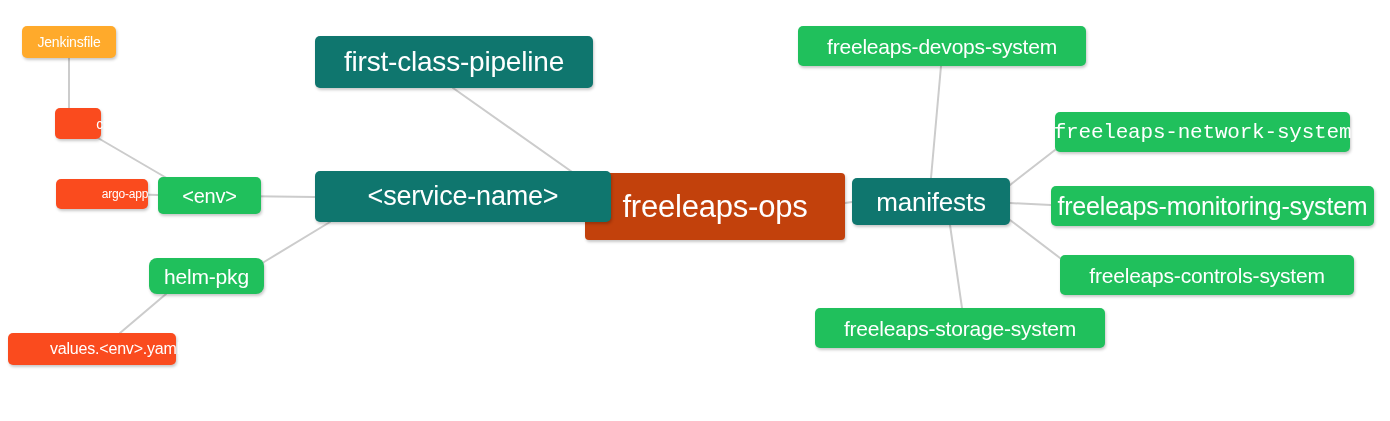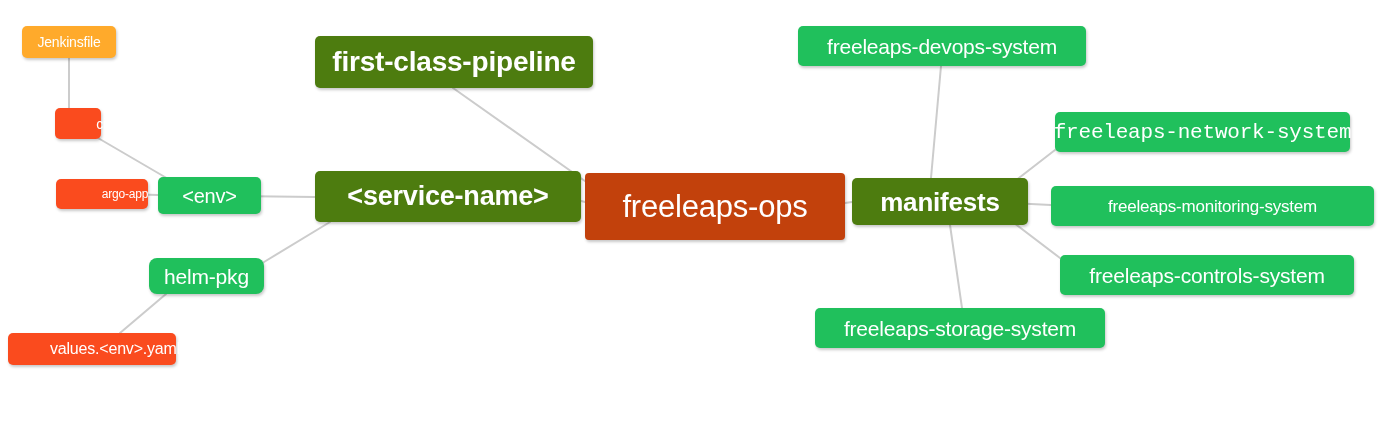--- a/index.html
+++ b/index.html
@@ -36,21 +36,21 @@
     color: #ffffff;
     white-space: nowrap;
     line-height: 1;
     box-shadow: 1px 2px 3px rgba(0,0,0,0.22);
     letter-spacing: -0.2px;
   }
   .node.root {
     background: #c2410c;
     border-radius: 4px;
   }
-  .node.blue   { background: #4d7c0f; font-weight: bold; }
+  .node.blue   { background: #0f766e; }
   .node.green  { background: #20c05c; }
   .node.red    { background: #fa4b1e; padding-left: 46px; }
   .node.orange { background: #ffaa2b; }
 </style>
 </head>
 <body>
 
 <div id="canvas">
   <svg id="edges" width="1390" height="421" viewBox="0 0 1390 421">
       <line x1="585" y1="202" x2="566" y2="197" stroke="#cccccc" stroke-width="2" stroke-linecap="round"></line>
@@ -63,28 +63,28 @@
       <line x1="69" y1="108" x2="69" y2="58" stroke="#cccccc" stroke-width="2" stroke-linecap="round"></line>
       <line x1="166" y1="294" x2="120" y2="333" stroke="#cccccc" stroke-width="2" stroke-linecap="round"></line>
       <line x1="931" y1="178" x2="941" y2="66" stroke="#cccccc" stroke-width="2" stroke-linecap="round"></line>
       <line x1="1010" y1="185" x2="1055" y2="150" stroke="#cccccc" stroke-width="2" stroke-linecap="round"></line>
       <line x1="1010" y1="203" x2="1051" y2="205" stroke="#cccccc" stroke-width="2" stroke-linecap="round"></line>
       <line x1="1010" y1="220" x2="1060" y2="258" stroke="#cccccc" stroke-width="2" stroke-linecap="round"></line>
       <line x1="950" y1="225" x2="962" y2="308" stroke="#cccccc" stroke-width="2" stroke-linecap="round"></line>
     </svg>
   <div id="node-layer">
       <div class="node root" style="left: 585px; top: 173px; width: 260px; height: 67px; font-size: 31px;">freeleaps-ops</div>
-      <div class="node blue" style="left: 315px; top: 171px; width: 266px; height: 51px; font-size: 27px;">&lt;service-name&gt;</div>
+      <div class="node blue" style="left: 315px; top: 171px; width: 296px; height: 51px; font-size: 27px;">&lt;service-name&gt;</div>
       <div class="node blue" style="left: 315px; top: 36px; width: 278px; height: 52px; font-size: 28px;">first-class-pipeline</div>
-      <div class="node blue" style="left: 852px; top: 178px; width: 176px; height: 47px; font-size: 26px;">manifests</div>
+      <div class="node blue" style="left: 852px; top: 178px; width: 158px; height: 47px; font-size: 26px;">manifests</div>
       <div class="node green" style="left: 158px; top: 177px; width: 103px; height: 37px; font-size: 20px;">&lt;env&gt;</div>
       <div class="node green" style="left: 149px; top: 258px; width: 115px; height: 36px; font-size: 21px; border-radius: 8px;">helm-pkg</div>
       <div class="node red" style="left: 55px; top: 108px; width: 31px; height: 31px; font-size: 14px;">ci</div>
       <div class="node red" style="left: 32px; top: 179px; width: 92px; height: 30px; font-size: 12px; margin-left: 24px;">argo-app</div>
       <div class="node red" style="left: 8px; top: 333px; width: 168px; height: 32px; font-size: 16px;">values.&lt;env&gt;.yaml</div>
       <div class="node orange" style="left: 22px; top: 26px; width: 94px; height: 32px; font-size: 14px;">Jenkinsfile</div>
       <div class="node green" style="left: 798px; top: 26px; width: 288px; height: 40px; font-size: 21px;">freeleaps-devops-system</div>
       <div class="node green" style="left: 1055px; top: 112px; width: 295px; height: 40px; font-size: 21px; font-family: Liberation Mono, monospace;">freeleaps-network-system</div>
-      <div class="node green" style="left: 1051px; top: 186px; width: 323px; height: 40px; font-size: 17px;">freeleaps-monitoring-system</div>
+      <div class="node green" style="left: 1051px; top: 186px; width: 323px; height: 40px; font-size: 25px;">freeleaps-monitoring-system</div>
       <div class="node green" style="left: 1060px; top: 255px; width: 294px; height: 40px; font-size: 21px;">freeleaps-controls-system</div>
       <div class="node green" style="left: 815px; top: 308px; width: 290px; height: 40px; font-size: 21px;">freeleaps-storage-system</div>
     </div>
 </div>
 
 </body></html>

